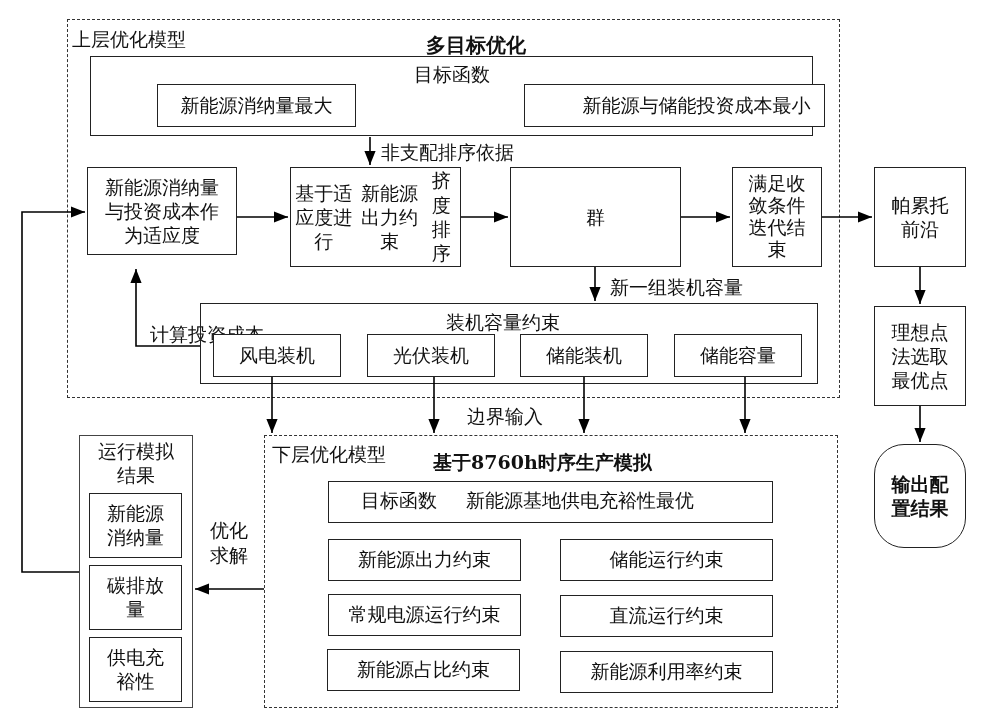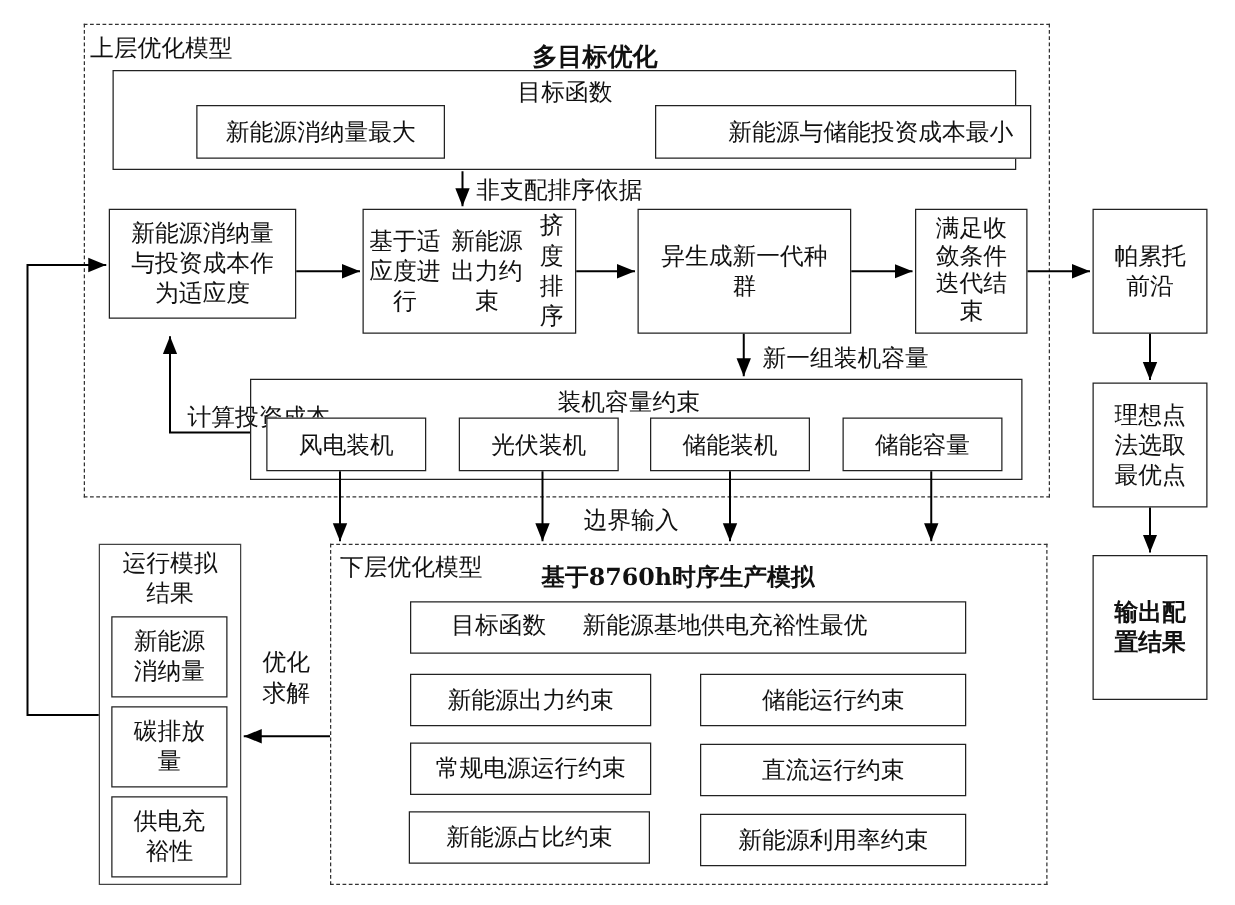--- a/index.html
+++ b/index.html
@@ -35,21 +35,20 @@
   <span>新能源消纳量</span>
   <span>与投资成本作</span>
   <span>为适应度</span>
 </div>
 <div class="abs box multi" style="left:290px;top:167px;width:171px;height:100px;flex-direction:row;">
   <span>基于适应度进行</span>
   <span>新能源出力约束</span>
   <span>挤度排序</span>
 </div>
 <div class="abs box multi" style="left:510px;top:167px;width:171px;height:100px;flex-direction:column;">
-  <span>异生成新一代种</span>
   <span>群</span>
 </div>
 <div class="abs box" style="left:732px;top:167px;width:90px;height:100px;flex-direction:column;line-height:1.15;font-size:19px;">
   <span>满足收</span>
   <span>敛条件</span>
   <span>迭代结</span>
   <span>束</span>
 </div>
 
 <div class="txt" style="left:610px;top:276px;">新一组装机容量</div>
@@ -79,21 +78,21 @@
 
 <div class="abs box multi" style="left:874px;top:167px;width:92px;height:100px;flex-direction:column;">
   <span>帕累托</span>
   <span>前沿</span>
 </div>
 <div class="abs box multi" style="left:874px;top:306px;width:92px;height:100px;flex-direction:column;">
   <span>理想点</span>
   <span>法选取</span>
   <span>最优点</span>
 </div>
-<div class="abs box multi bold" style="left:874px;top:444px;width:92px;height:116px;flex-direction:column;">
+<div class="abs box multi bold" style="left:874px;top:444px;width:92px;height:104px;flex-direction:column;border-radius:30px;">
   <span>输出配</span>
   <span>置结果</span>
 </div>
 
 <div class="abs dash" style="left:264px;top:435px;width:574px;height:273px;"></div>
 <div class="txt" style="left:272px;top:443px;">下层优化模型</div>
 <div class="txt bold" style="left:433px;top:451px;font-size:19px;">基于8760h时序生产模拟</div>
 
 <div class="abs" style="left:328px;top:481px;width:445px;height:42px;border:1.5px solid #222;"></div>
 <div class="txt" style="left:361px;top:489px;">目标函数</div>

